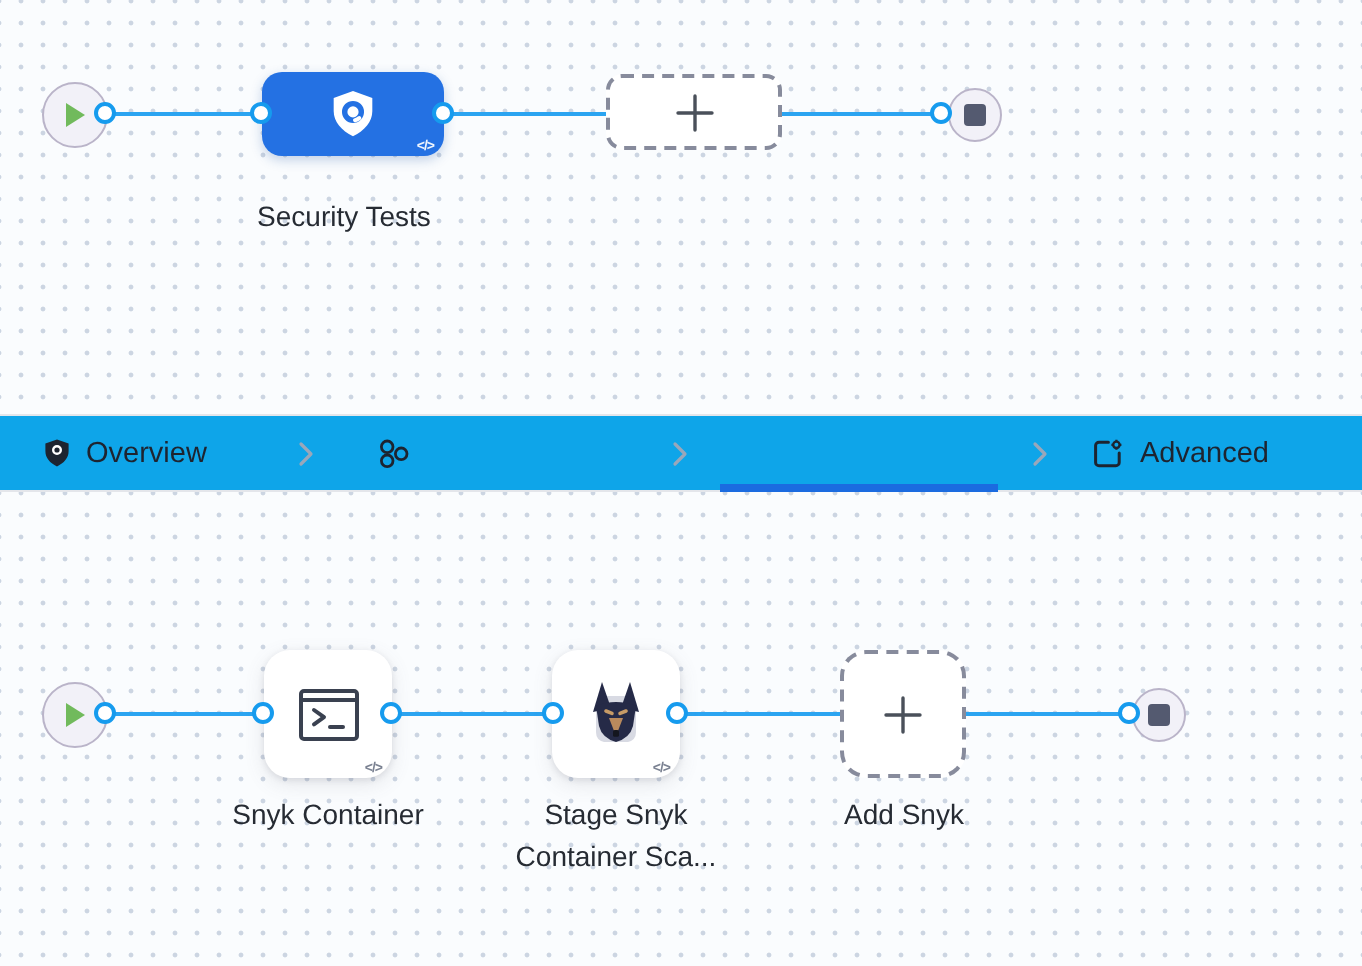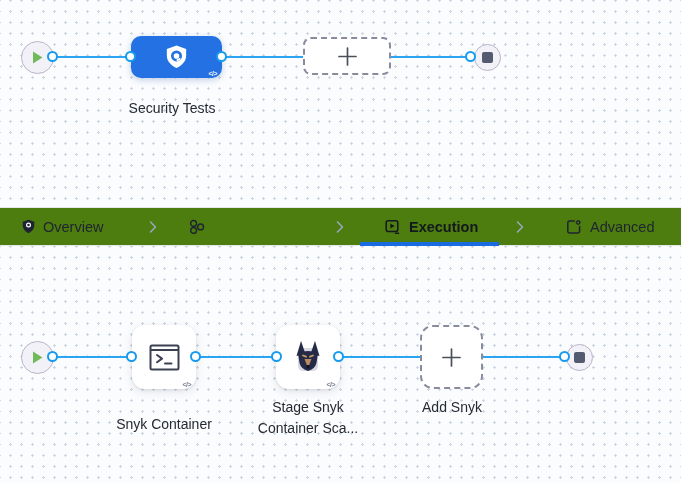--- a/index.html
+++ b/index.html
@@ -40,29 +40,29 @@
 
   .card{position:absolute;top:79px;width:64px;height:64px;border-radius:13px;background:#fff;
       box-shadow:0 1px 3px rgba(40,41,61,.10),0 3px 10px rgba(96,97,112,.14);
       display:flex;align-items:center;justify-content:center;z-index:3;}
   .card-snyk-scan{left:132px;}
   .card-ingest{left:276px;}
 
   .node-label{position:absolute;font-size:14px;color:#262b33;text-align:center;line-height:21px;}
 
   
-  .tabbar{position:relative;height:37px;background:#4d7c0f;
+  .tabbar{position:relative;height:37px;background:#0ea5e9;
       border-top:1px solid #e4e6eb;border-bottom:1px solid #e4e6eb;z-index:6;}
   .tab{position:absolute;top:0;height:100%;display:flex;align-items:center;gap:8px;
       font-size:14.5px;color:#1e2430;font-weight:500;cursor:pointer;white-space:nowrap;}
   .tab.active{font-weight:700;color:#14181f;}
   .tab-overview{left:22px;}
   .tab-infrastructure{left:189px;}
   .tab-execution{left:385px;}
-  .tab-advanced{left:566px;}
+  .tab-advanced{left:546px;}
   .tab-sep{position:absolute;top:50%;transform:translateY(-50%);display:flex;}
   .sep-1{left:146px;}.sep-2{left:333px;}.sep-3{left:513px;}
   .tab-underline{position:absolute;left:360px;bottom:-1px;width:139px;height:4px;background:#1b6be0;}
 
   .icon{display:inline-flex;line-height:0;}
 </style>
 </head>
 <body>
 
 <div class="screen">
@@ -136,30 +136,20 @@
         </svg>
       </span>
     </div>
 
     <span class="tab-sep sep-2">
       <svg width="13" height="13" viewBox="0 0 13 13">
           <path d="M4.5 1.5l5 5-5 5" fill="none" stroke="#9aa7ba" stroke-width="1.6" stroke-linecap="round" stroke-linejoin="round"></path>
         </svg>
     </span>
 
-    <div class="tab tab-execution active">
-      <span class="icon">
-        <svg width="16" height="16" viewBox="0 0 16 16">
-          <rect x="1.2" y="1.8" width="11.6" height="10.6" rx="1.8" fill="none" stroke="#14181f" stroke-width="1.5"></rect>
-          <polygon points="5.3,4.6 9.6,7.1 5.3,9.6" fill="#14181f"></polygon>
-          <path d="M10.5 14.2h3" stroke="#14181f" stroke-width="1.5" stroke-linecap="round"></path>
-        </svg>
-      </span>
-      <span>Execution</span>
-    </div>
 
     <span class="tab-sep sep-3">
       <svg width="13" height="13" viewBox="0 0 13 13">
           <path d="M4.5 1.5l5 5-5 5" fill="none" stroke="#9aa7ba" stroke-width="1.6" stroke-linecap="round" stroke-linejoin="round"></path>
         </svg>
     </span>
 
     <div class="tab tab-advanced">
       <span class="icon">
         <svg width="16" height="16" viewBox="0 0 16 16">
@@ -224,21 +214,21 @@
         <svg width="21" height="21" viewBox="0 0 21 21">
             <path d="M10.5 2v17M2 10.5h17" stroke="#4a505a" stroke-width="1.7" stroke-linecap="round"></path>
           </svg>
       </span>
     </div>
 
     <div class="endpoint stop" style="left:566px;top:98px;">
       <span class="stop-square"></span>
     </div>
 
-    <div class="node-label" style="left:94px;top:151px;width:140px;margin-top:17px;">
+    <div class="node-label" style="left:94px;top:151px;width:140px;">
       <div>Snyk Container</div>
     </div>
     <div class="node-label" style="left:238px;top:151px;width:140px;">
       <div>Stage Snyk</div>
       <div>Container Sca...</div>
     </div>
     <div class="node-label" style="left:392px;top:151px;width:120px;">Add Snyk</div>
   </div>
 
 </div>

